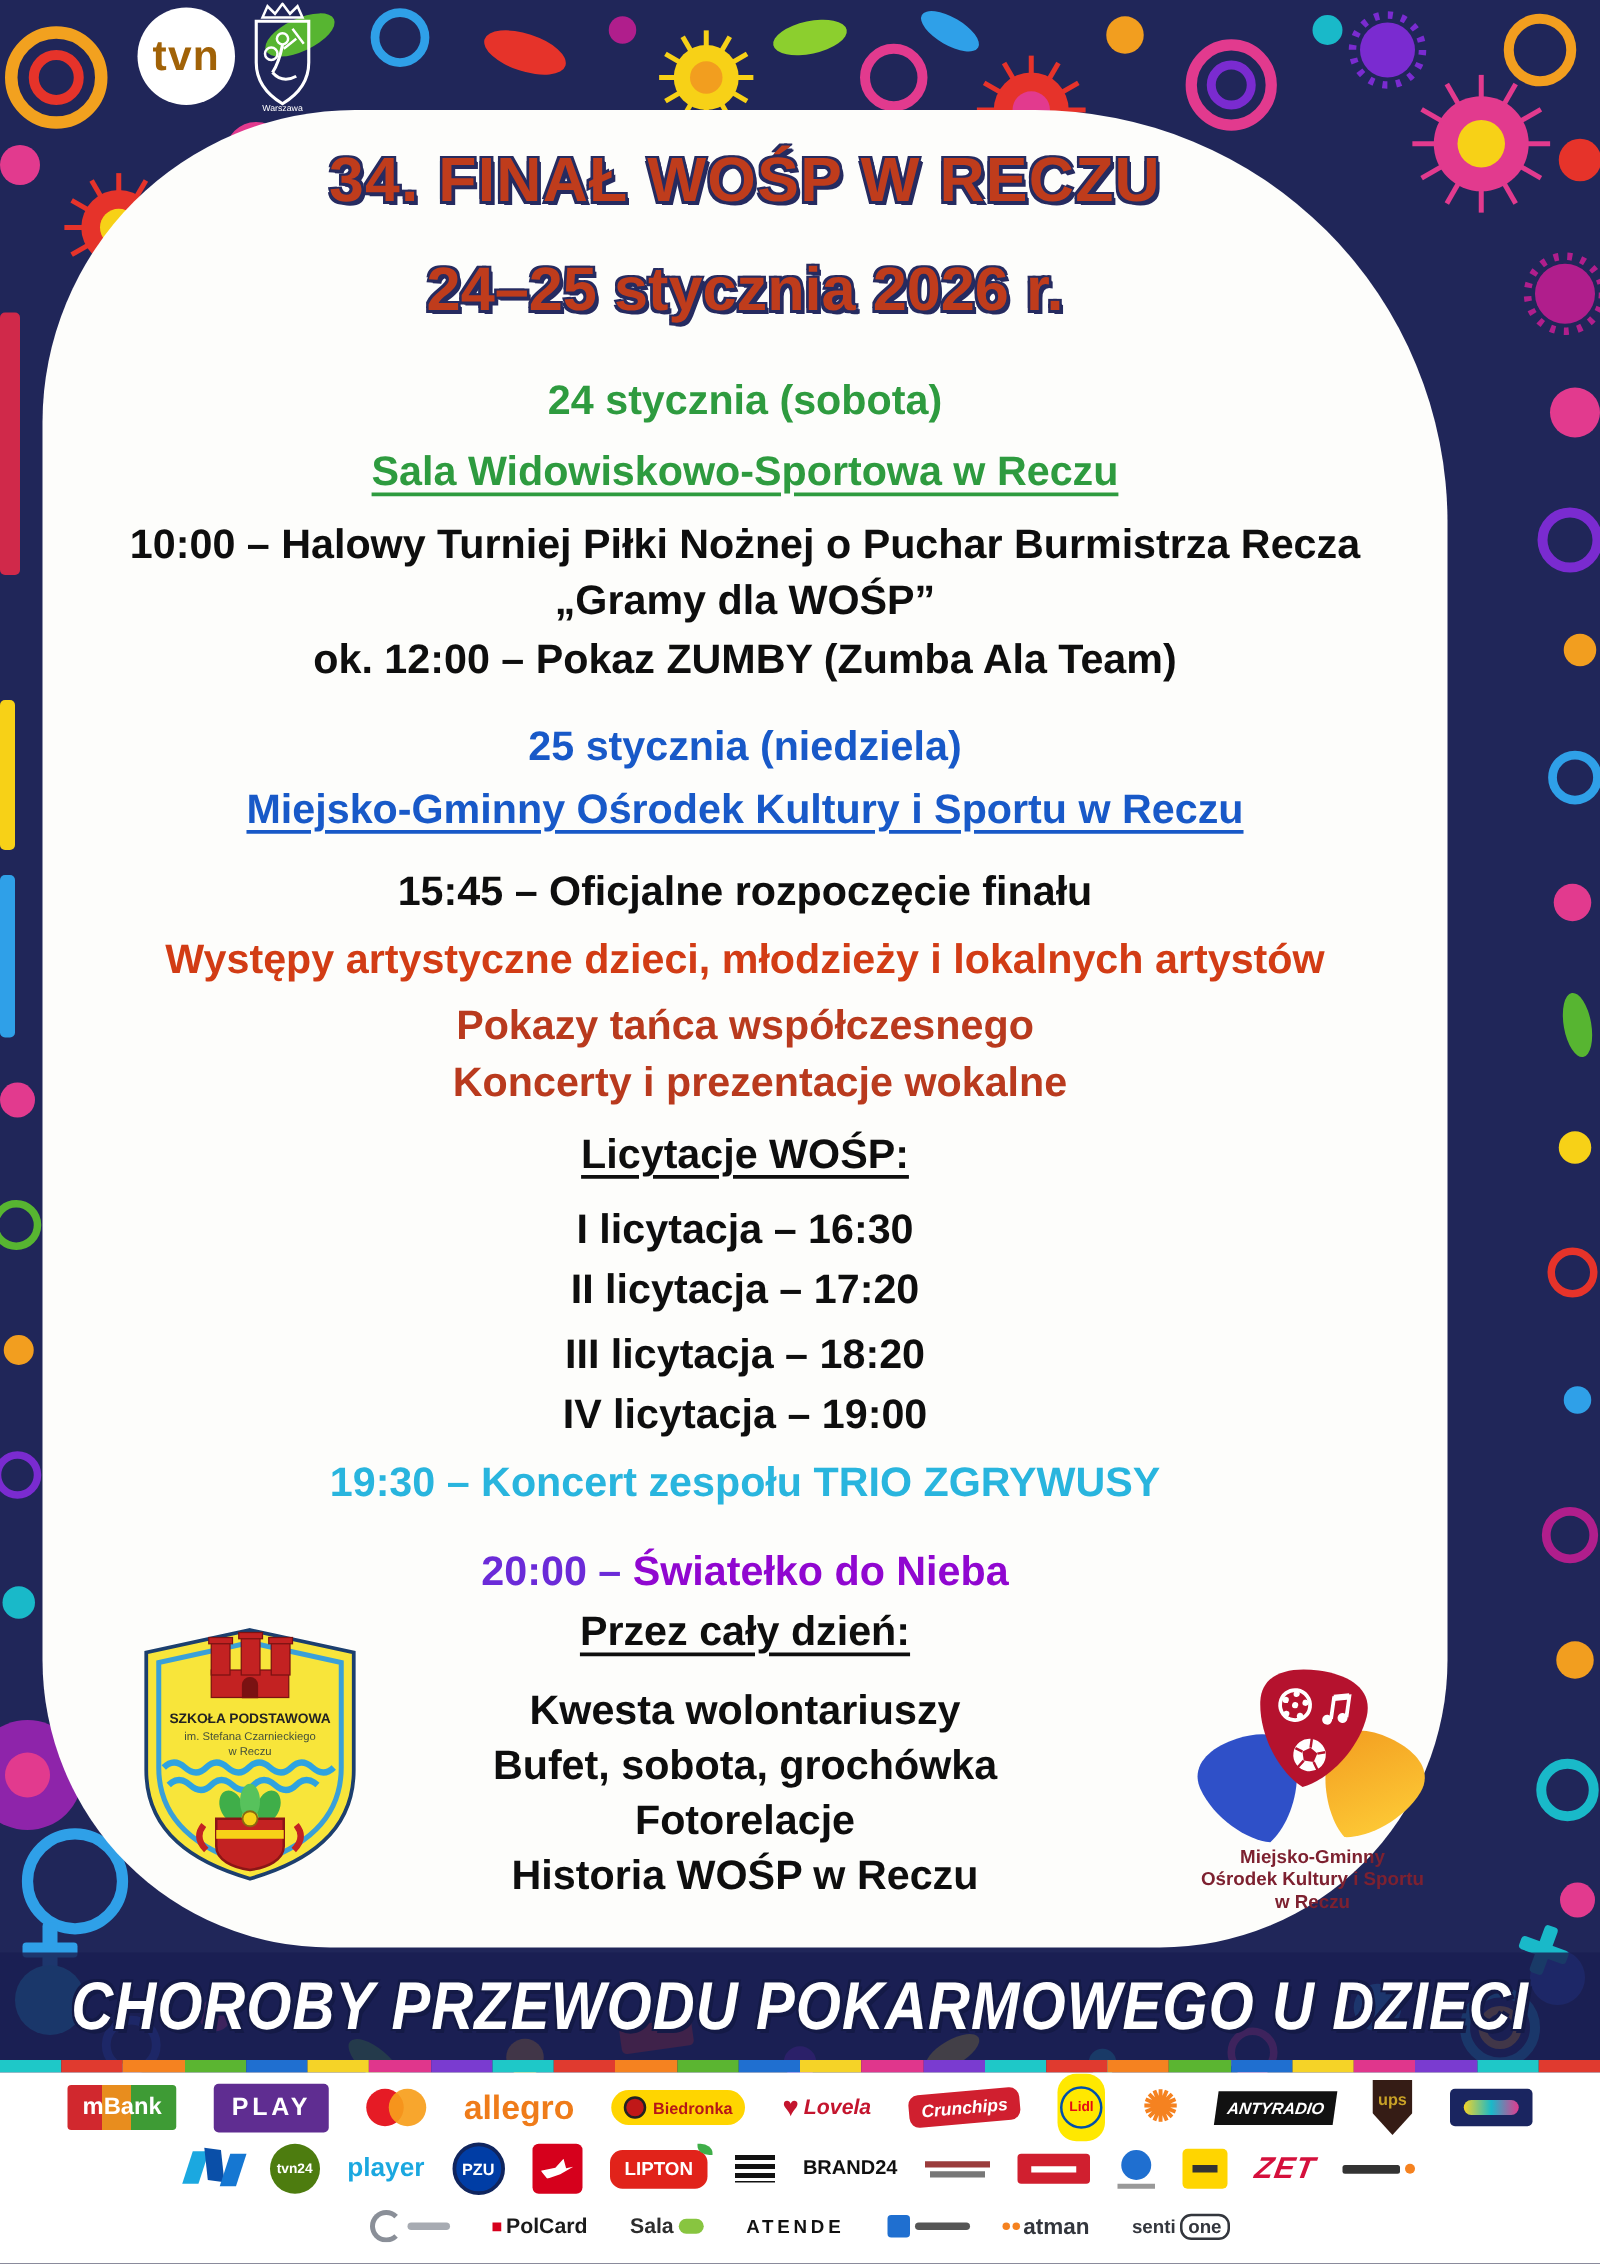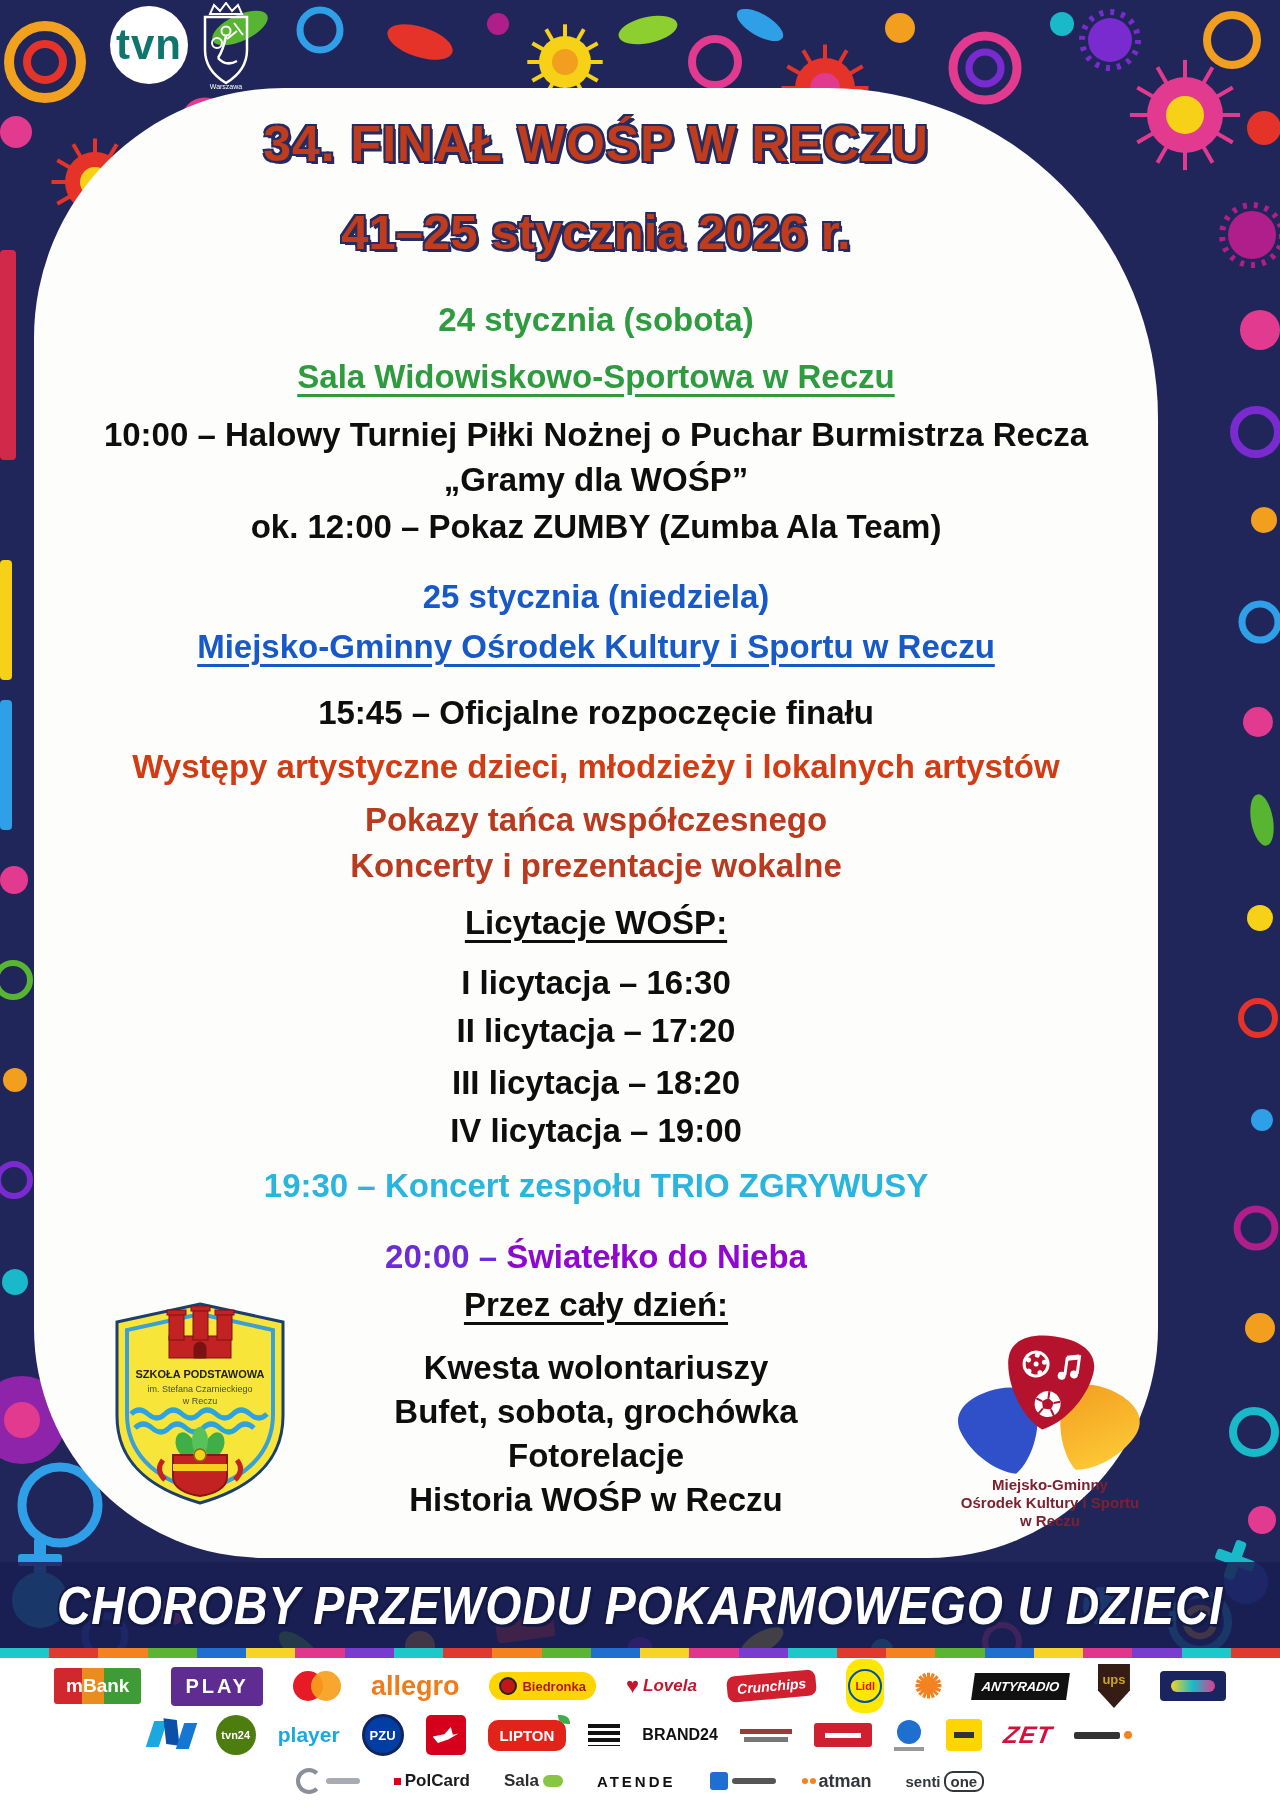--- a/index.html
+++ b/index.html
@@ -7,21 +7,21 @@
     position:relative;width:1280px;height:1811px;overflow:hidden;
     background:#202659;font-family:"Liberation Sans",sans-serif;
     margin:0 auto;
   }
   #bg-art{position:absolute;left:0;top:0;z-index:0;}
   
   .tvn-circle{
     position:absolute;left:110px;top:6px;width:78px;height:78px;border-radius:50%;
     background:#fff;display:flex;align-items:center;justify-content:center;z-index:3;
   }
-  .tvn-circle span{font-weight:700;font-size:42px;color:#0f766e;letter-spacing:1px;}
+  .tvn-circle span{font-weight:700;font-size:34px;color:#a16207;letter-spacing:1px;}
   .warsaw-crest{position:absolute;left:196px;top:2px;z-index:3;}
   
   .card{
     position:absolute;left:34px;top:88px;width:1124px;height:1470px;
     background:#fdfdfb;border-radius:250px 330px 230px 230px;z-index:2;
   }
   .line{position:absolute;left:0;width:100%;text-align:center;font-weight:700;
         font-size:33px;line-height:40px;white-space:nowrap;}
   .u{text-decoration:underline;text-decoration-thickness:3px;text-underline-offset:6px;}
   .title-line{
@@ -262,33 +262,33 @@
     <circle cx="30" cy="29" r="4.5" fill="none" stroke="#fff" stroke-width="2"></circle>
     <path d="M30,34 C28,44 26,50 22,56" fill="none" stroke="#fff" stroke-width="2.5"></path>
     <path d="M31,37 L41,29 M38,21 L47,33" fill="none" stroke="#fff" stroke-width="2"></path>
     <circle cx="21" cy="41" r="5" fill="none" stroke="#fff" stroke-width="2"></circle>
     <path d="M22,56 Q30,65 41,59" fill="none" stroke="#fff" stroke-width="2.5"></path>
     <text x="30" y="87" text-anchor="middle" font-size="7" fill="#fff">Warszawa</text>
   </svg>
 
   <div class="card">
     <div class="title-line evt-title">34. FINAŁ WOŚP W RECZU</div>
-    <div class="title-line evt-date">41–25 stycznia 2026 r.</div>
+    <div class="title-line evt-date">24–25 stycznia 2026 r.</div>
     <div id="schedule">
         <div class="line" style="top: 212px;"><span style="color: rgb(46, 155, 63);">24 stycznia (sobota)</span></div>
         <div class="line" style="top: 269px;"><span class="u" style="color: rgb(46, 155, 63);">Sala Widowiskowo-Sportowa w Reczu</span></div>
         <div class="line" style="top: 327px;"><span style="color: rgb(14, 14, 14);">10:00 – Halowy Turniej Piłki Nożnej o Puchar Burmistrza Recza</span></div>
         <div class="line" style="top: 372px;"><span style="color: rgb(14, 14, 14);">„Gramy dla WOŚP”</span></div>
         <div class="line" style="top: 419px;"><span style="color: rgb(14, 14, 14);">ok. 12:00 – Pokaz ZUMBY (Zumba Ala Team)</span></div>
         <div class="line" style="top: 489px;"><span style="color: rgb(24, 89, 200);">25 stycznia (niedziela)</span></div>
         <div class="line" style="top: 539px;"><span class="u" style="color: rgb(24, 89, 200);">Miejsko-Gminny Ośrodek Kultury i Sportu w Reczu</span></div>
         <div class="line" style="top: 605px;"><span style="color: rgb(14, 14, 14);">15:45 – Oficjalne rozpoczęcie finału</span></div>
         <div class="line" style="top: 659px;"><span style="color: rgb(210, 60, 21);">Występy artystyczne dzieci, młodzieży i lokalnych artystów</span></div>
         <div class="line" style="top: 712px;"><span style="color: rgb(185, 58, 30);">Pokazy tańca współczesnego</span></div>
-        <div class="line" style="top: 758px;"><span style="color: rgb(185, 58, 30);">Koncerty i prezentacje wokalne</span></div>
+        <div class="line" style="top: 758px; padding-left: 12px;"><span style="color: rgb(185, 58, 30);">Koncerty i prezentacje wokalne</span></div>
         <div class="line" style="top: 815px;"><span class="u" style="color: rgb(14, 14, 14);">Licytacje WOŚP:</span></div>
         <div class="line" style="top: 875px;"><span style="color: rgb(14, 14, 14);">I licytacja – 16:30</span></div>
         <div class="line" style="top: 923px;"><span style="color: rgb(14, 14, 14);">II licytacja – 17:20</span></div>
         <div class="line" style="top: 975px;"><span style="color: rgb(14, 14, 14);">III licytacja – 18:20</span></div>
         <div class="line" style="top: 1023px;"><span style="color: rgb(14, 14, 14);">IV licytacja – 19:00</span></div>
         <div class="line" style="top: 1078px;"><span style="color: rgb(41, 181, 222);">19:30 – Koncert zespołu TRIO ZGRYWUSY</span></div>
         <div class="line" style="top: 1149px;"><span style="color: rgb(107, 43, 216);">20:00 – </span><span style="color: rgb(144, 7, 208);">Światełko do Nieba</span></div>
         <div class="line" style="top: 1197px;"><span class="u" style="color: rgb(14, 14, 14);">Przez cały dzień:</span></div>
         <div class="line" style="top: 1260px;"><span style="color: rgb(14, 14, 14);">Kwesta wolontariuszy</span></div>
         <div class="line" style="top: 1304px;"><span style="color: rgb(14, 14, 14);">Bufet, sobota, grochówka</span></div>

